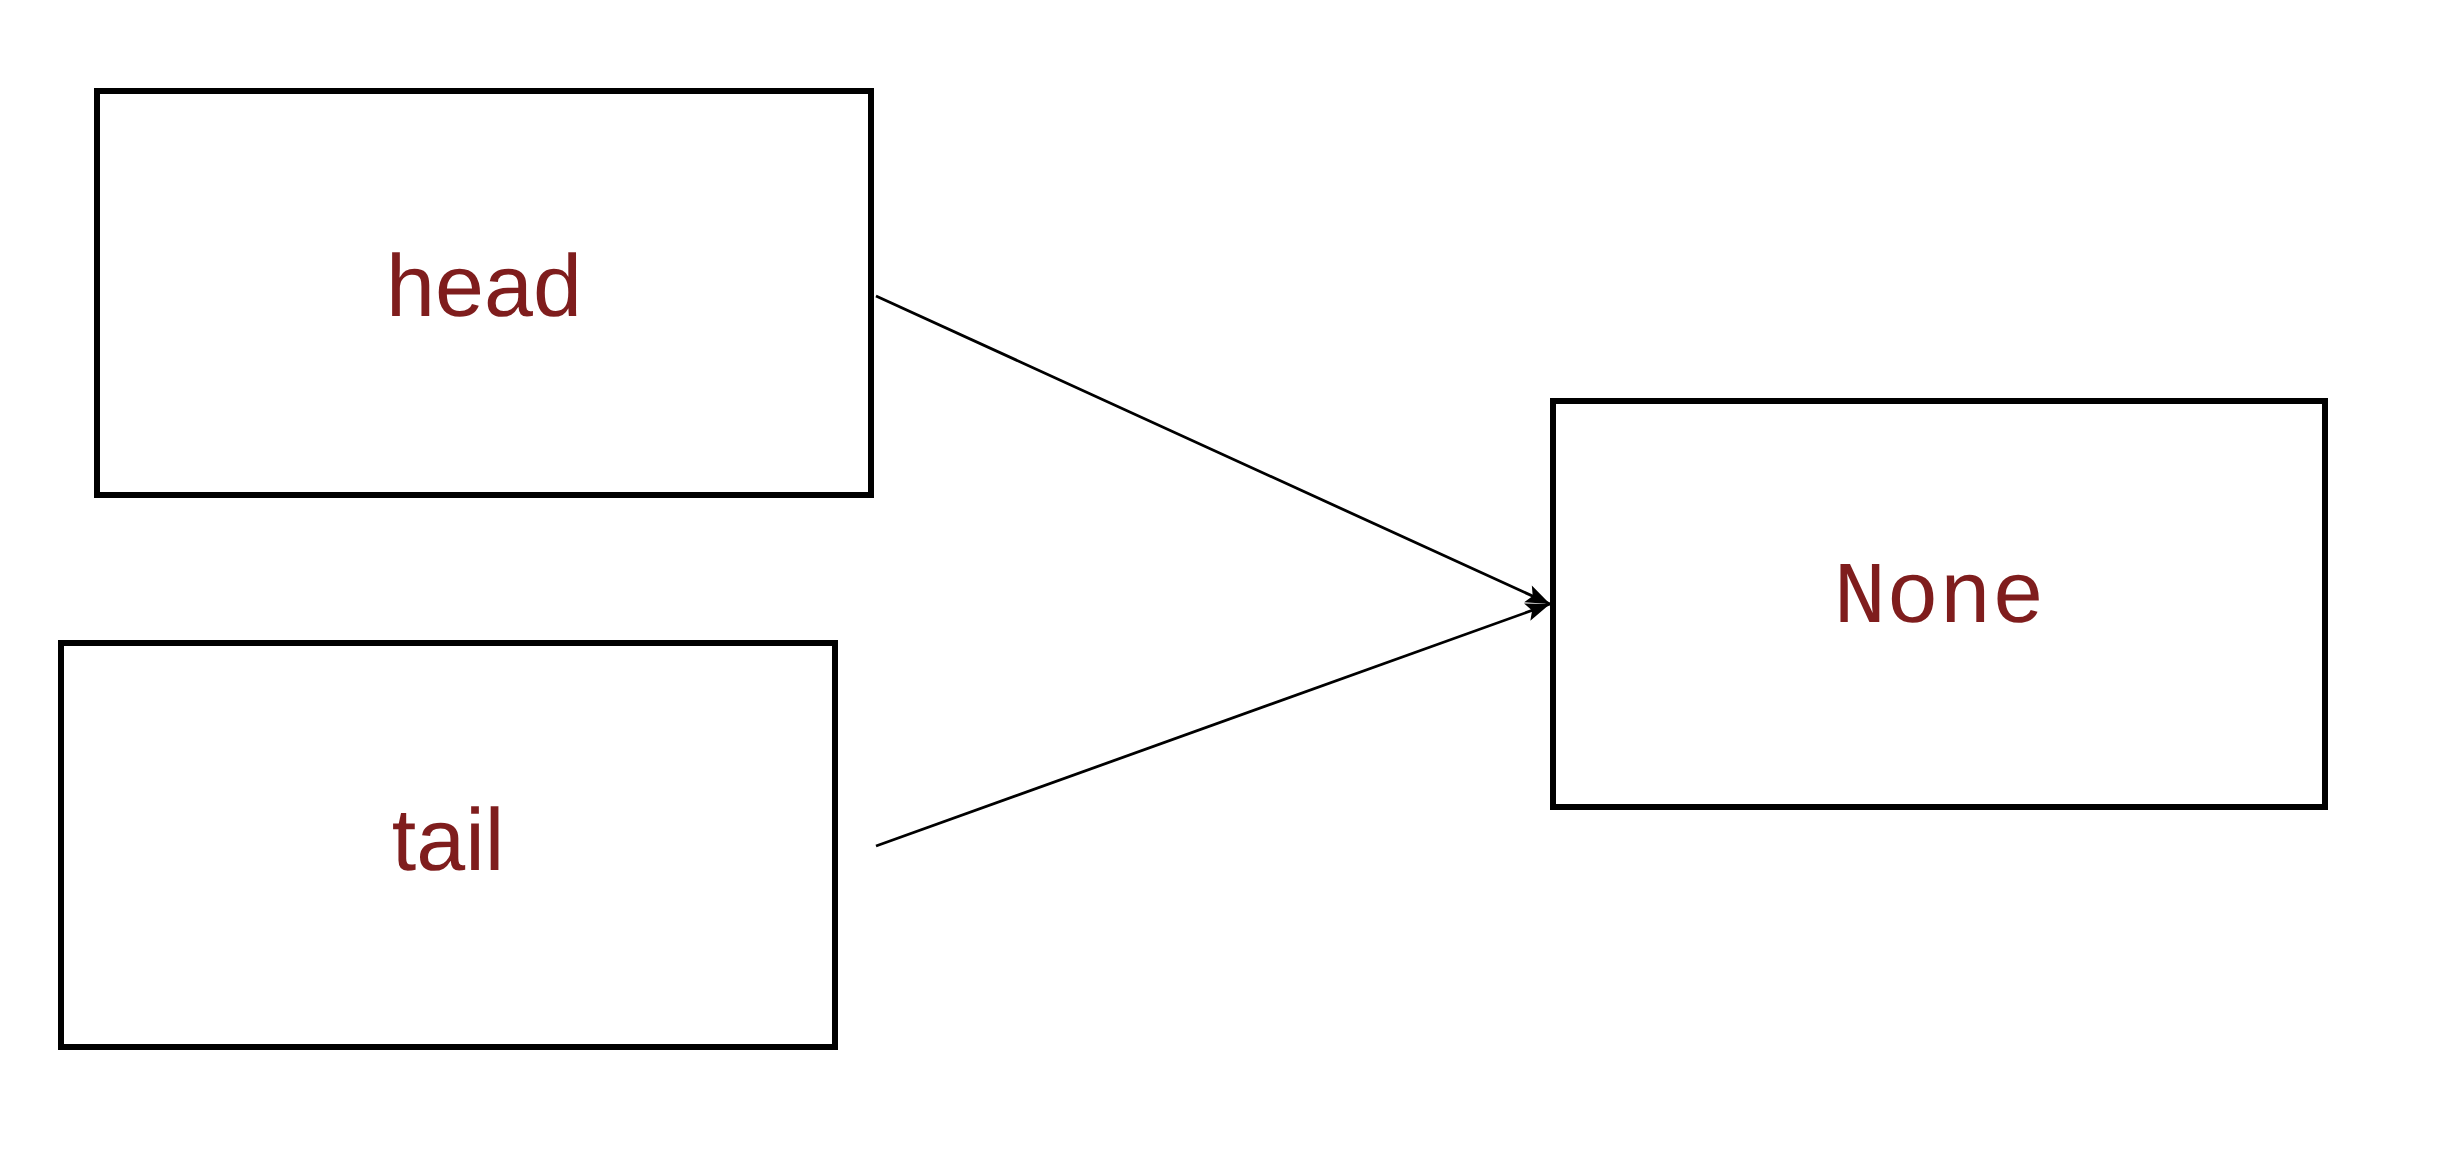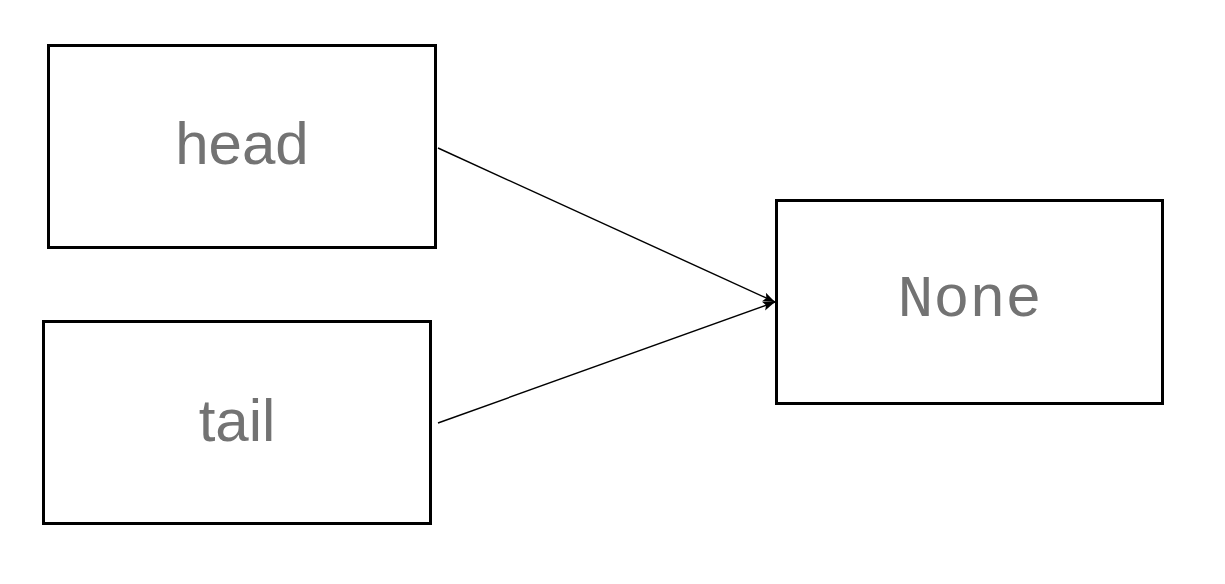--- a/index.html
+++ b/index.html
@@ -28,36 +28,36 @@
   .node {
     position: absolute;
     box-sizing: border-box;
     background: #ffffff;
     border: 3px solid #000000;
     display: flex;
     align-items: center;
     justify-content: center;
   }
   .node-label {
-    color: #737373;
+    color: #7f1d1d;
     font-family: "Liberation Sans", sans-serif;
-    font-size: 60px;
+    font-size: 44px;
     font-weight: normal;
     line-height: 1;
     white-space: nowrap;
     letter-spacing: 0px;
   }
   #node-head {
     left: 47px;
     top: 44px;
     width: 390px;
     height: 205px;
   }
   #node-tail {
-    left: 42px;
+    left: 29px;
     top: 320px;
     width: 390px;
     height: 205px;
   }
   #node-none {
     left: 775px;
     top: 199px;
     width: 389px;
     height: 206px;
   }

